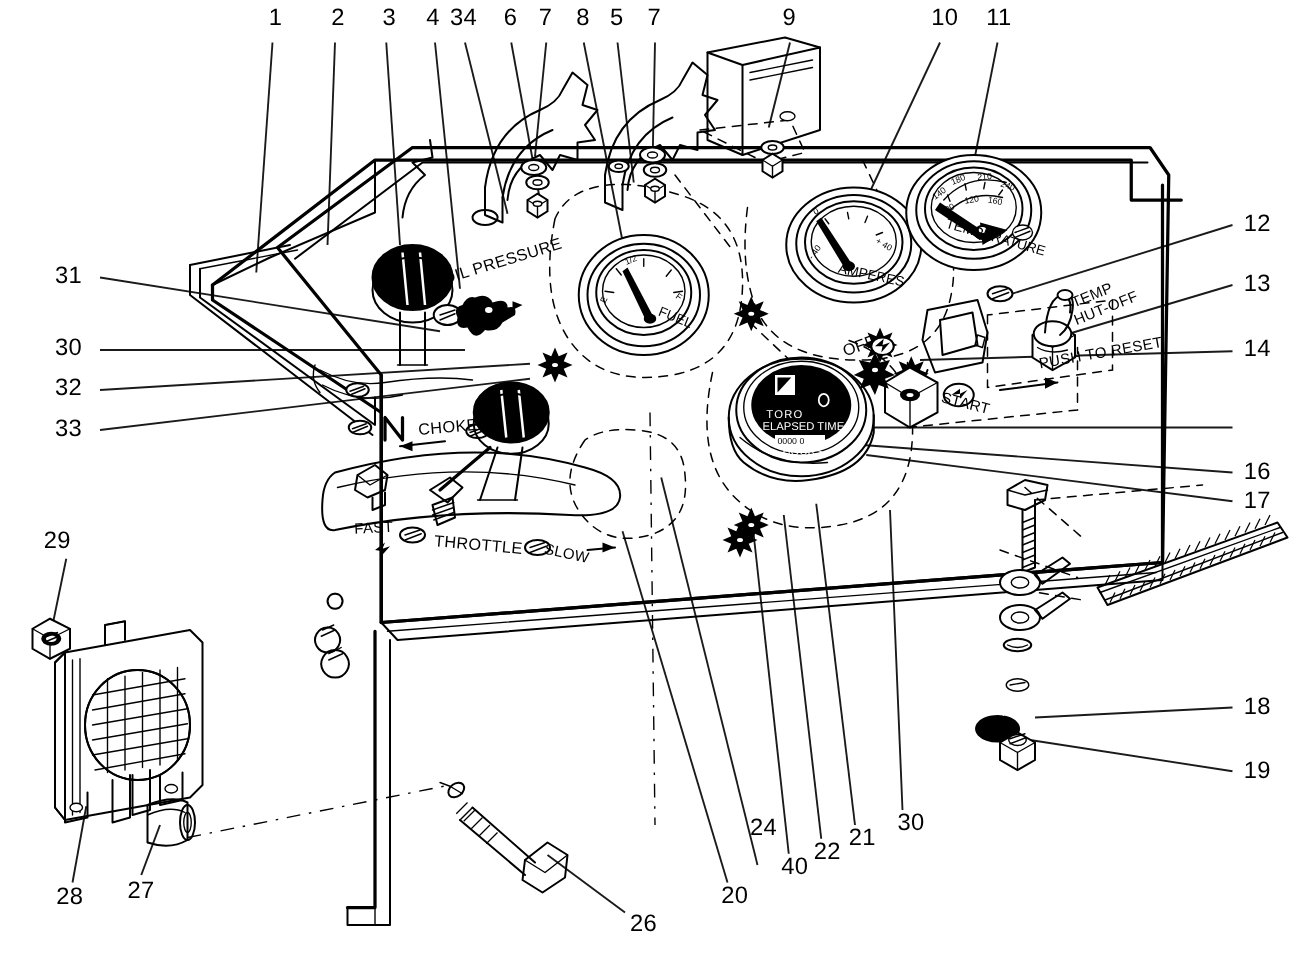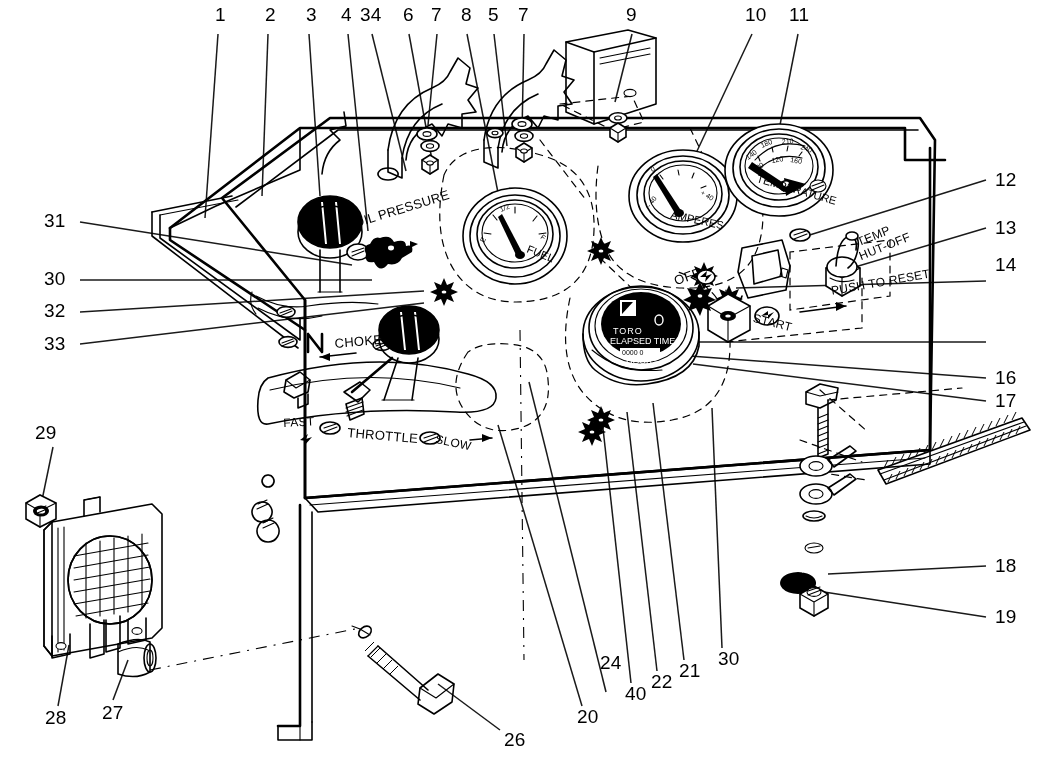--- a/index.html
+++ b/index.html
@@ -467,21 +467,21 @@
   <div class="cn" style="left:431px;top:4px;">7</div>
   <div class="cn" style="left:461px;top:4px;">8</div>
   <div class="cn" style="left:488px;top:4px;">5</div>
   <div class="cn" style="left:518px;top:4px;">7</div>
   <div class="cn" style="left:626px;top:4px;">9</div>
   <div class="cn" style="left:745px;top:4px;">10</div>
   <div class="cn" style="left:789px;top:4px;">11</div>
 
   <div class="cn" style="left:995px;top:169px;">12</div>
   <div class="cn" style="left:995px;top:217px;">13</div>
-  <div class="cn" style="left:995px;top:254px;">14</div>
+  <div class="cn" style="left:995px;top:269px;">14</div>
   <div class="cn" style="left:995px;top:331px;margin-left:48px;">15</div>
   <div class="cn" style="left:995px;top:367px;text-align:right;">16</div>
   <div class="cn" style="left:995px;top:390px;">17</div>
   <div class="cn" style="left:995px;top:555px;">18</div>
   <div class="cn" style="left:995px;top:606px;">19</div>
 
   <div class="cn" style="left:718px;top:648px;">30</div>
   <div class="cn" style="left:679px;top:660px;">21</div>
   <div class="cn" style="left:651px;top:671px;">22</div>
   <div class="cn" style="left:625px;top:683px;">40</div>

